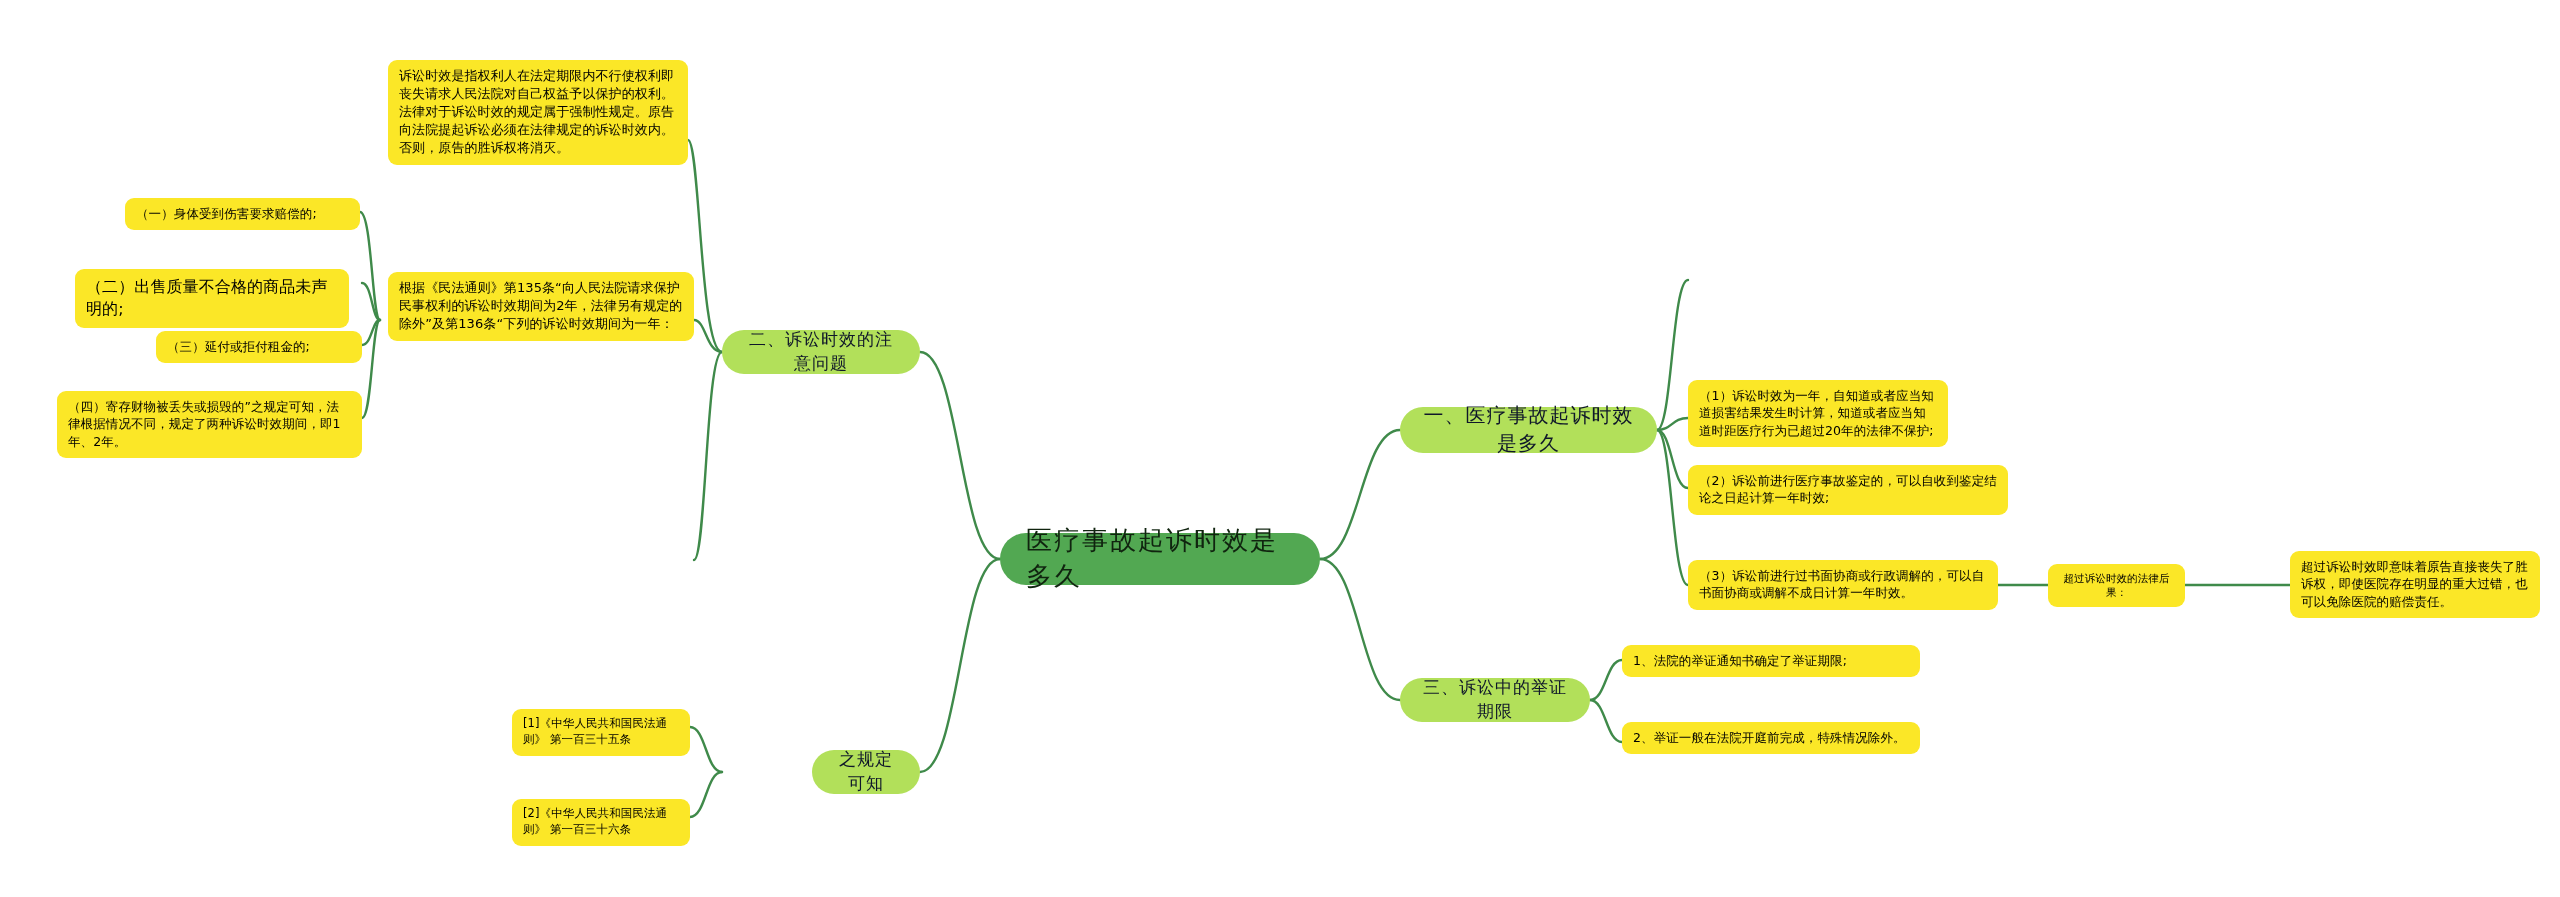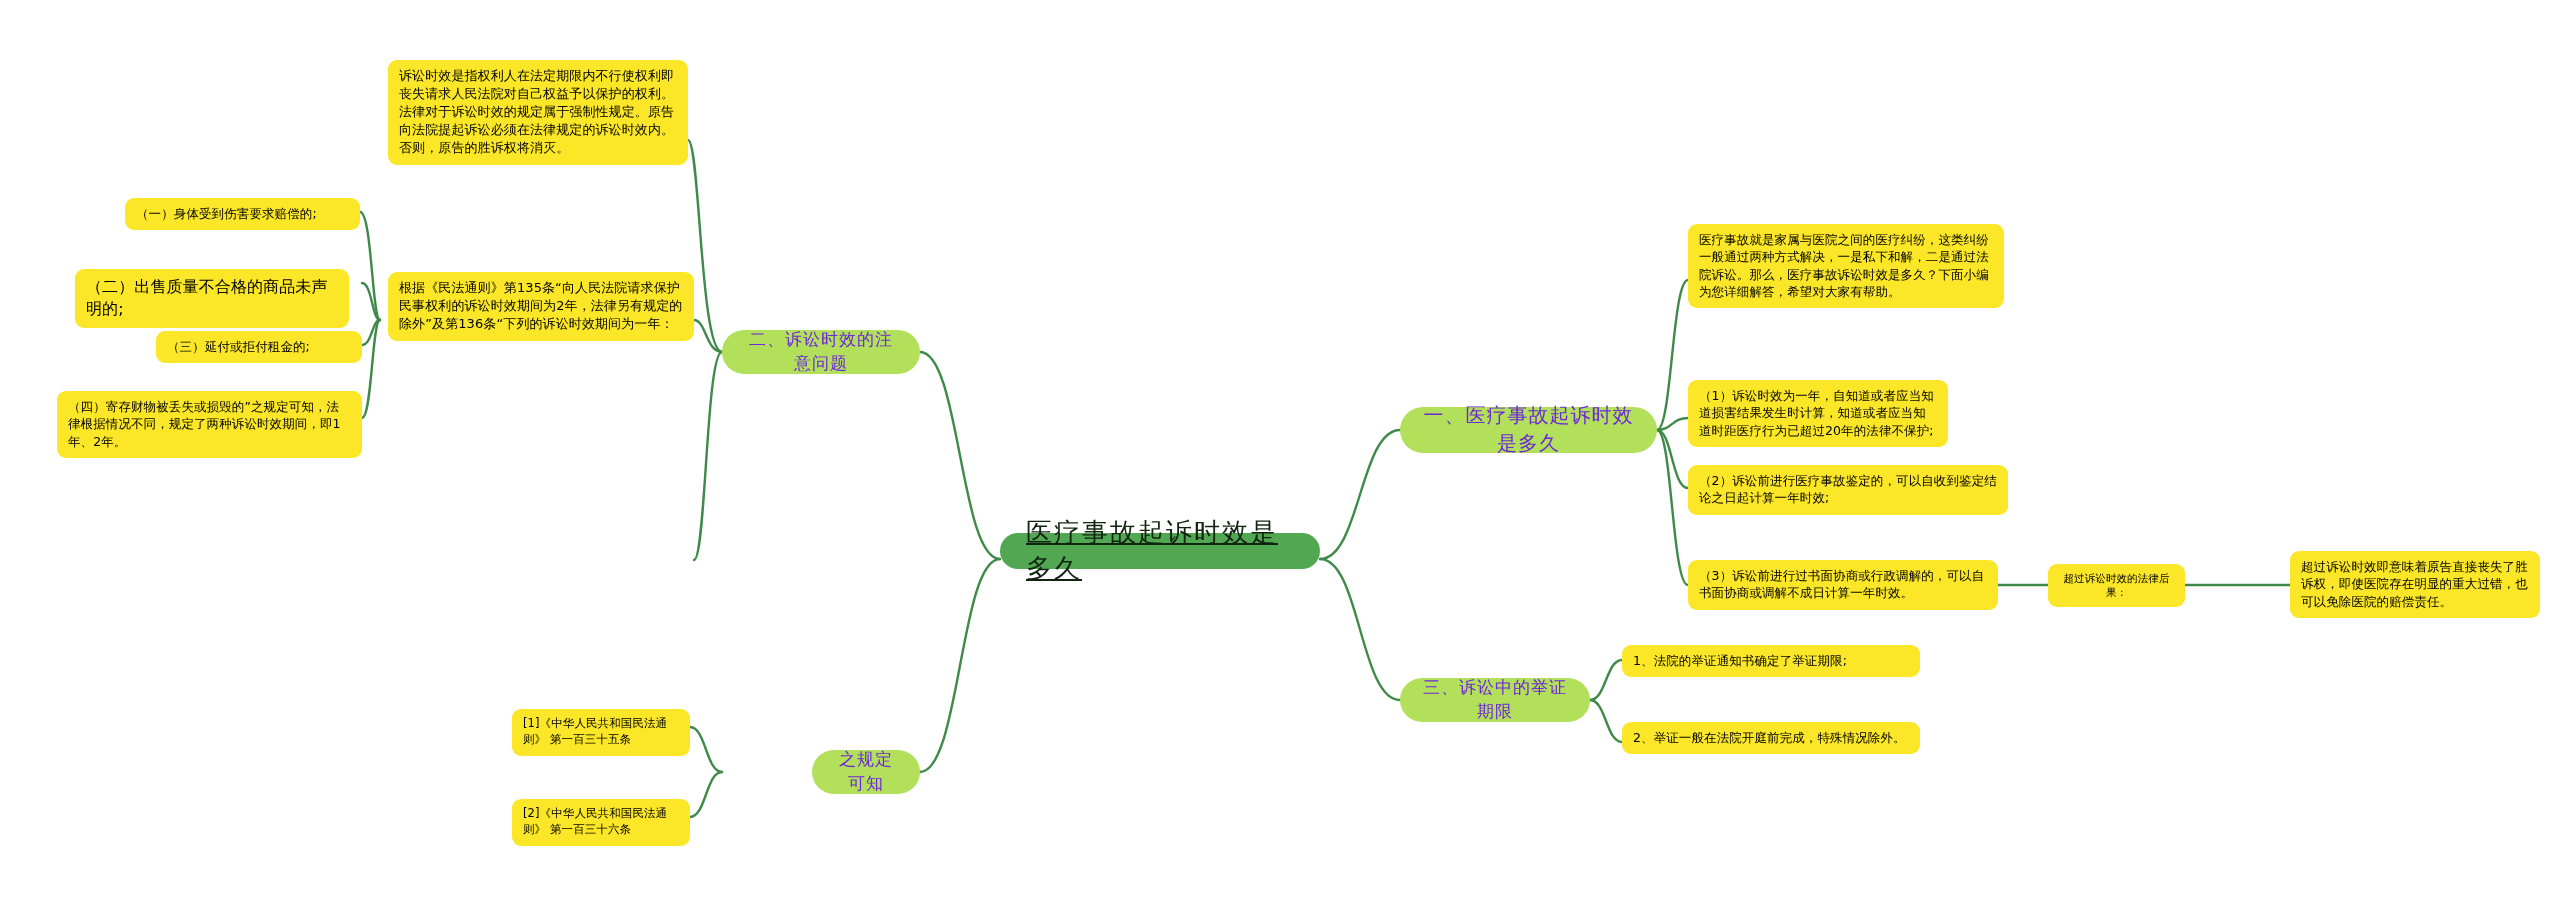--- a/index.html
+++ b/index.html
@@ -45,21 +45,21 @@
     color: #000000;
     padding: 7px 11px 8px 11px;
     font-size: 14.5px;
     letter-spacing: 0.1px;
   }
   .leaf.center-text { text-align: center; }
   
   .branch {
     background: #b2e05a;
     border-radius: 999px;
-    color: #6d28d9;
+    color: #0f172a;
     padding: 9px 22px 10px 22px;
     font-size: 20px;
     text-align: center;
     letter-spacing: 1px;
     display: flex;
     align-items: center;
     justify-content: center;
   }
   
   .root {
@@ -109,21 +109,21 @@
       <path d="M1657,430 C1672,430 1672,585 1688,585"></path>
 
       <path d="M1998,585 L2048,585"></path>
       <path d="M2185,585 L2290,585"></path>
 
       <path d="M1590,700 C1606,700 1606,660 1622,660"></path>
       <path d="M1590,700 C1606,700 1606,742 1622,742"></path>
     </g>
   </svg>
 
-  <div class="node root" style="left:1000px; top:533px; width:320px; height:36px;text-decoration:underline;">医疗事故起诉时效是多久</div>
+  <div class="node root" style="left:1000px; top:533px; width:320px; height:52px;">医疗事故起诉时效是多久</div>
 
   <div class="node branch" style="left:1400px; top:407px; width:257px; height:46px;">一、医疗事故起诉时效是多久</div>
 
   <div class="node branch" style="left:722px; top:330px; width:198px; height:44px; font-size:17px;">二、诉讼时效的注意问题</div>
 
   <div class="node branch" style="left:1400px; top:678px; width:190px; height:44px; font-size:17px;">三、诉讼中的举证期限</div>
 
   <div class="node branch" style="left:812px; top:750px; width:108px; height:44px; font-size:17px;">之规定可知</div>
 
   <div class="node leaf center-text" style="left:2048px; top:564px; width:137px; font-size:10.5px; padding:7px 8px;">超过诉讼时效的法律后果：</div>
@@ -138,21 +138,20 @@
 
   <div class="node leaf" style="left:156px; top:331px; width:206px; font-size:12.5px;">（三）延付或拒付租金的;</div>
 
   <div class="node leaf" style="left:57px; top:391px; width:305px; font-size:12.5px;">（四）寄存财物被丢失或损毁的”之规定可知，法律根据情况不同，规定了两种诉讼时效期间，即1年、2年。</div>
 
 
   <div class="node leaf" style="left:512px; top:709px; width:178px; font-size:11.5px;">[1]《中华人民共和国民法通则》 第一百三十五条</div>
 
   <div class="node leaf" style="left:512px; top:799px; width:178px; font-size:11.5px;">[2]《中华人民共和国民法通则》 第一百三十六条</div>
 
-  <div class="node leaf" style="left:1688px; top:224px; width:316px; font-size:12.5px;">医疗事故就是家属与医院之间的医疗纠纷，这类纠纷一般通过两种方式解决，一是私下和解，二是通过法院诉讼。那么，医疗事故诉讼时效是多久？下面小编为您详细解答，希望对大家有帮助。</div>
 
   <div class="node leaf" style="left:1688px; top:380px; width:260px; font-size:12.5px;">（1）诉讼时效为一年，自知道或者应当知道损害结果发生时计算，知道或者应当知道时距医疗行为已超过20年的法律不保护;</div>
 
   <div class="node leaf" style="left:1688px; top:465px; width:320px; font-size:12.5px;">（2）诉讼前进行医疗事故鉴定的，可以自收到鉴定结论之日起计算一年时效;</div>
 
   <div class="node leaf" style="left:1688px; top:560px; width:310px; font-size:12.5px;">（3）诉讼前进行过书面协商或行政调解的，可以自书面协商或调解不成日计算一年时效。</div>
 
   <div class="node leaf" style="left:2290px; top:551px; width:250px; font-size:12.5px;">超过诉讼时效即意味着原告直接丧失了胜诉权，即使医院存在明显的重大过错，也可以免除医院的赔偿责任。</div>
 
   <div class="node leaf" style="left:1622px; top:645px; width:298px; font-size:12.5px;">1、法院的举证通知书确定了举证期限;</div>

